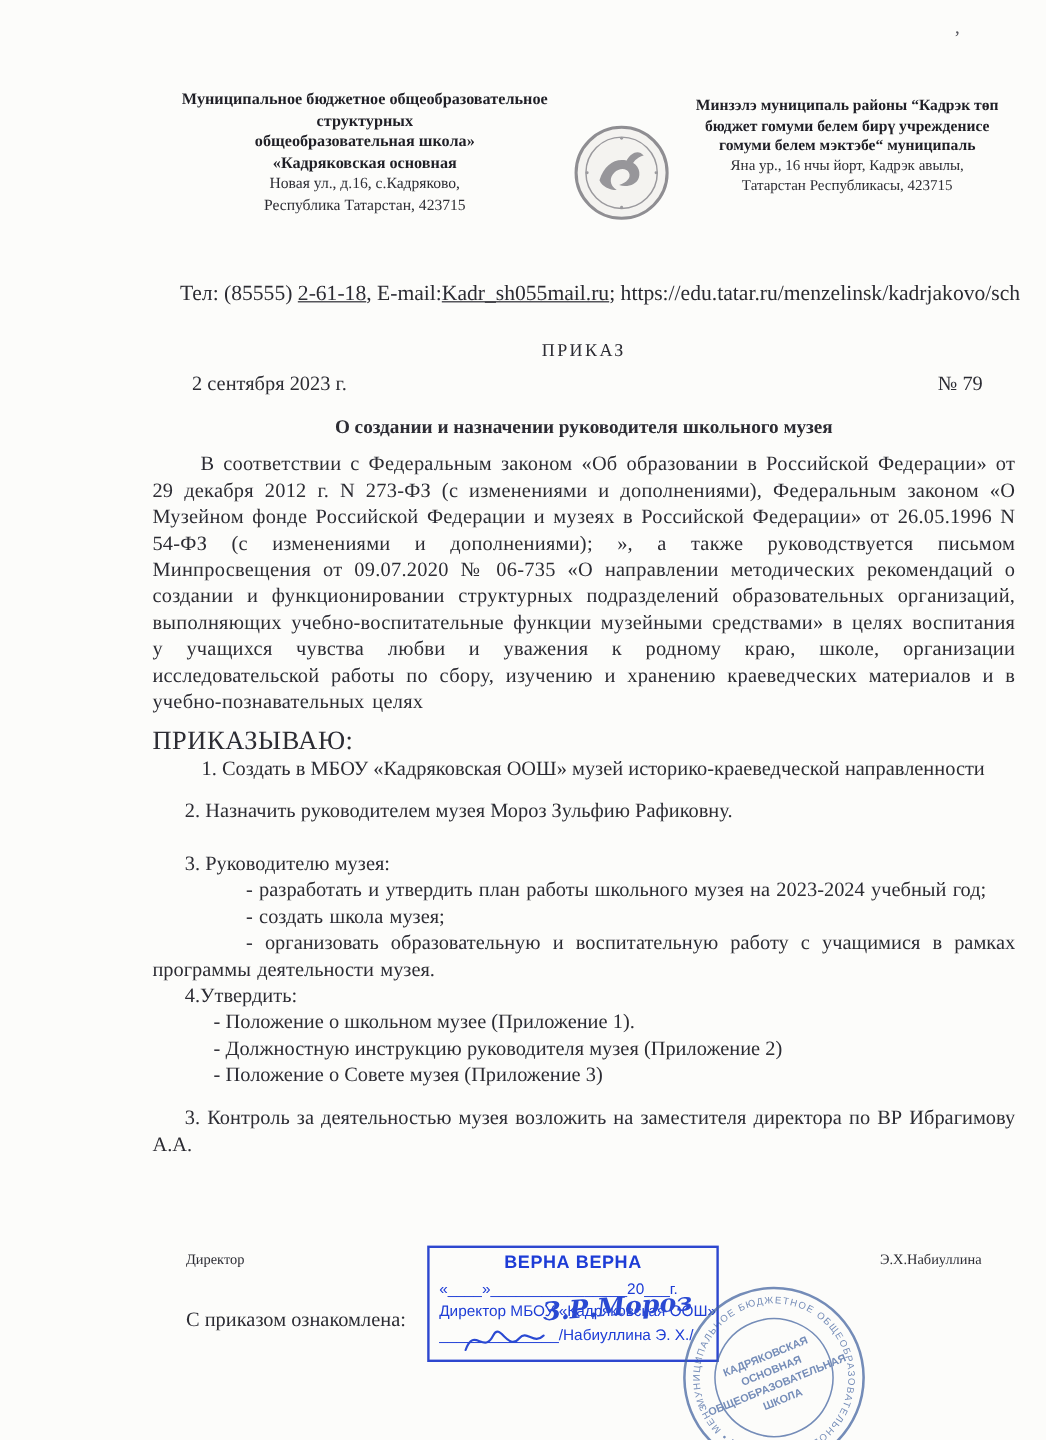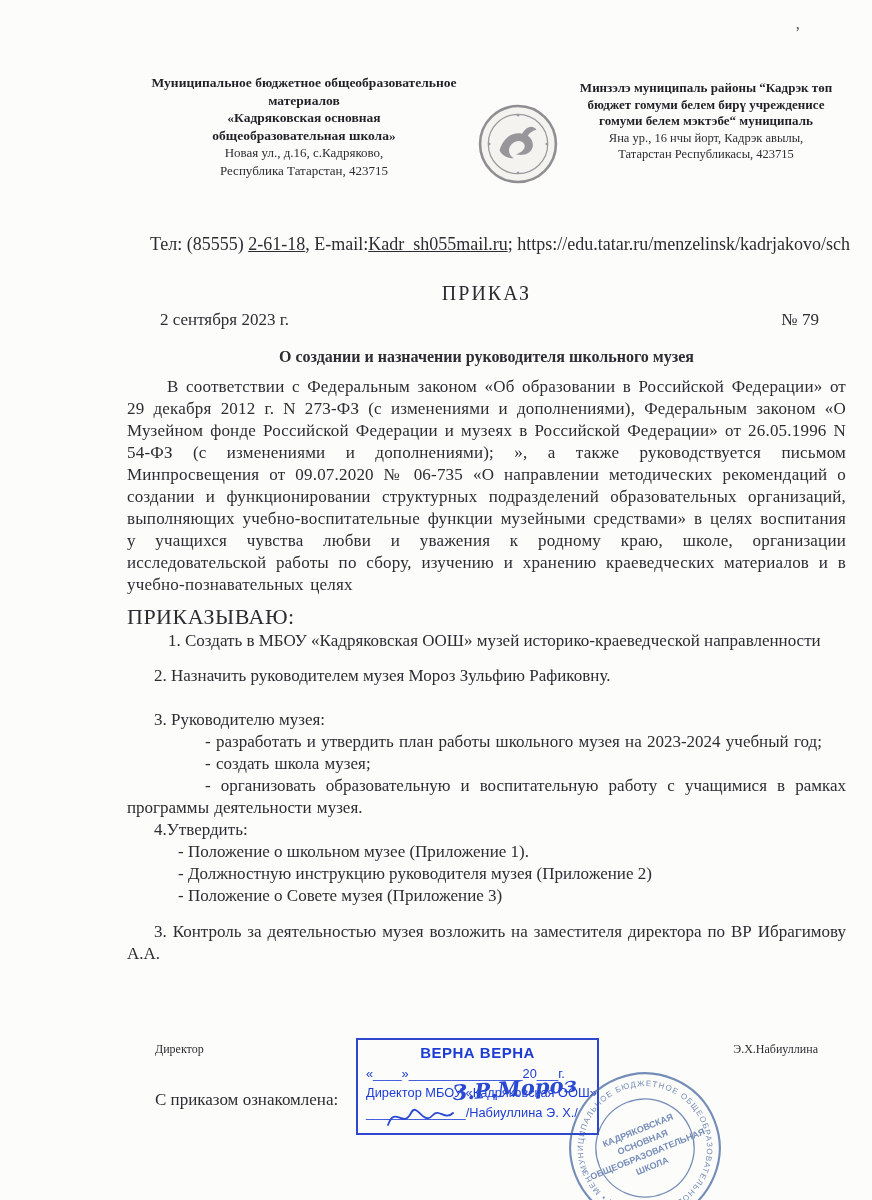--- a/index.html
+++ b/index.html
@@ -27,21 +27,21 @@
 
   .contact {
     position:absolute; left:140px; top:234px; width:720px;
     text-align:center; font-size:18px; color:#2c2c33; white-space:nowrap;
   }
   .contact .u { text-decoration:underline; }
 
   
   .doc { position:absolute; left:127px; top:282px; width:719px;
          font-size:17px; line-height:22px; }
-  .title { text-align:center; font-size:20px; letter-spacing:2px; }
+  .title { text-align:center; font-size:15px; letter-spacing:2px; }
   .date-row { display:flex; justify-content:space-between;
               margin-top:5px; padding-left:33px; padding-right:27px; }
   .subject { text-align:center; font-weight:bold; margin-top:15px; font-size:16px; }
   .par { margin:0; }
   .just { text-align:justify; }
   .preamble { margin-top:8px; text-indent:40px; letter-spacing:0.2px; word-spacing:2px; }
   .cmd { margin-top:10px; font-size:22px; letter-spacing:0.5px; }
   .it1 { text-indent:41px; margin-top:2px; }
   .it2 { text-indent:27px; margin-top:13px; }
   .mt  { margin-top:22px; }
@@ -85,23 +85,23 @@
 </style>
 </head>
 <body>
 
 <div class="page">
 
   <span class="artifact a1">’</span>
 
   <div class="hdr-left">
     <div>Муниципальное бюджетное общеобразовательное</div>
-    <div>материалов</div>
+    <div>структурных</div>
+    <div>общеобразовательная школа»</div>
     <div>«Кадряковская  основная</div>
-    <div>общеобразовательная школа»</div>
     <div class="n">Новая ул., д.16, с.Кадряково,</div>
     <div class="n">Республика Татарстан, 423715</div>
   </div>
 
   <svg class="emblem" viewBox="0 0 80 80">
     <circle cx="40" cy="40" r="37" fill="#f4f3f0" stroke="#8f8e92" stroke-width="2.5"></circle>
     <circle cx="40" cy="40" r="29" fill="none" stroke="#9a999d" stroke-width="1.2"></circle>
     <path d="M22,46 C26,34 34,28 44,30 C52,31 56,38 54,44 C52,50 44,52 38,50 C44,48 48,44 46,40 C44,36 38,36 34,40 C30,44 30,50 36,54 C30,54 24,51 22,46 Z" fill="#97969a"></path>
     <path d="M44,30 C48,23 54,21 58,26 C54,27 50,30 49,33 Z" fill="#97969a"></path>
     <circle cx="40" cy="12" r="1.2" fill="#9a999d"></circle>

